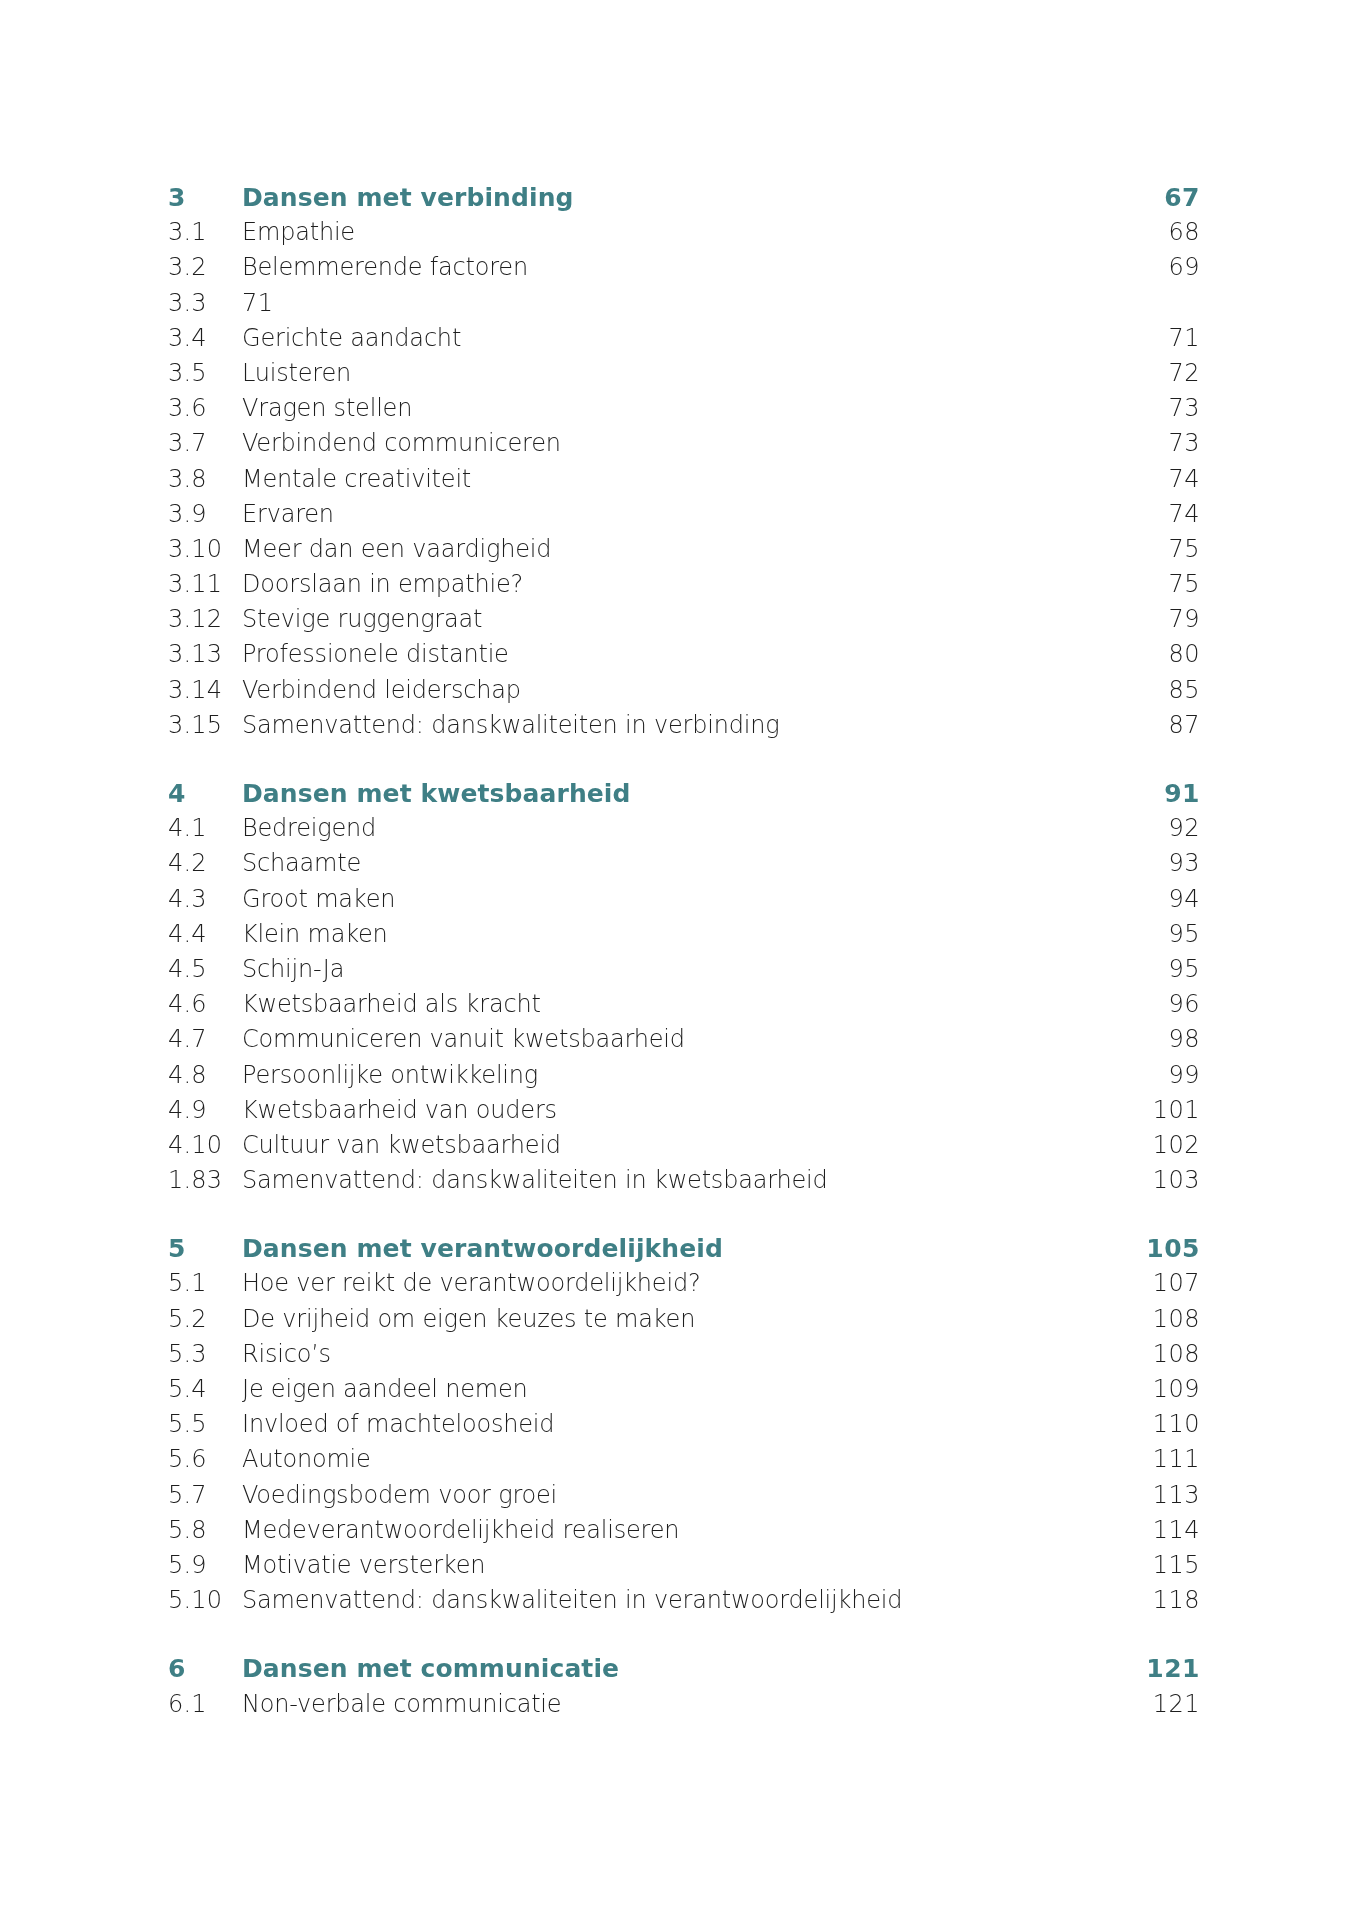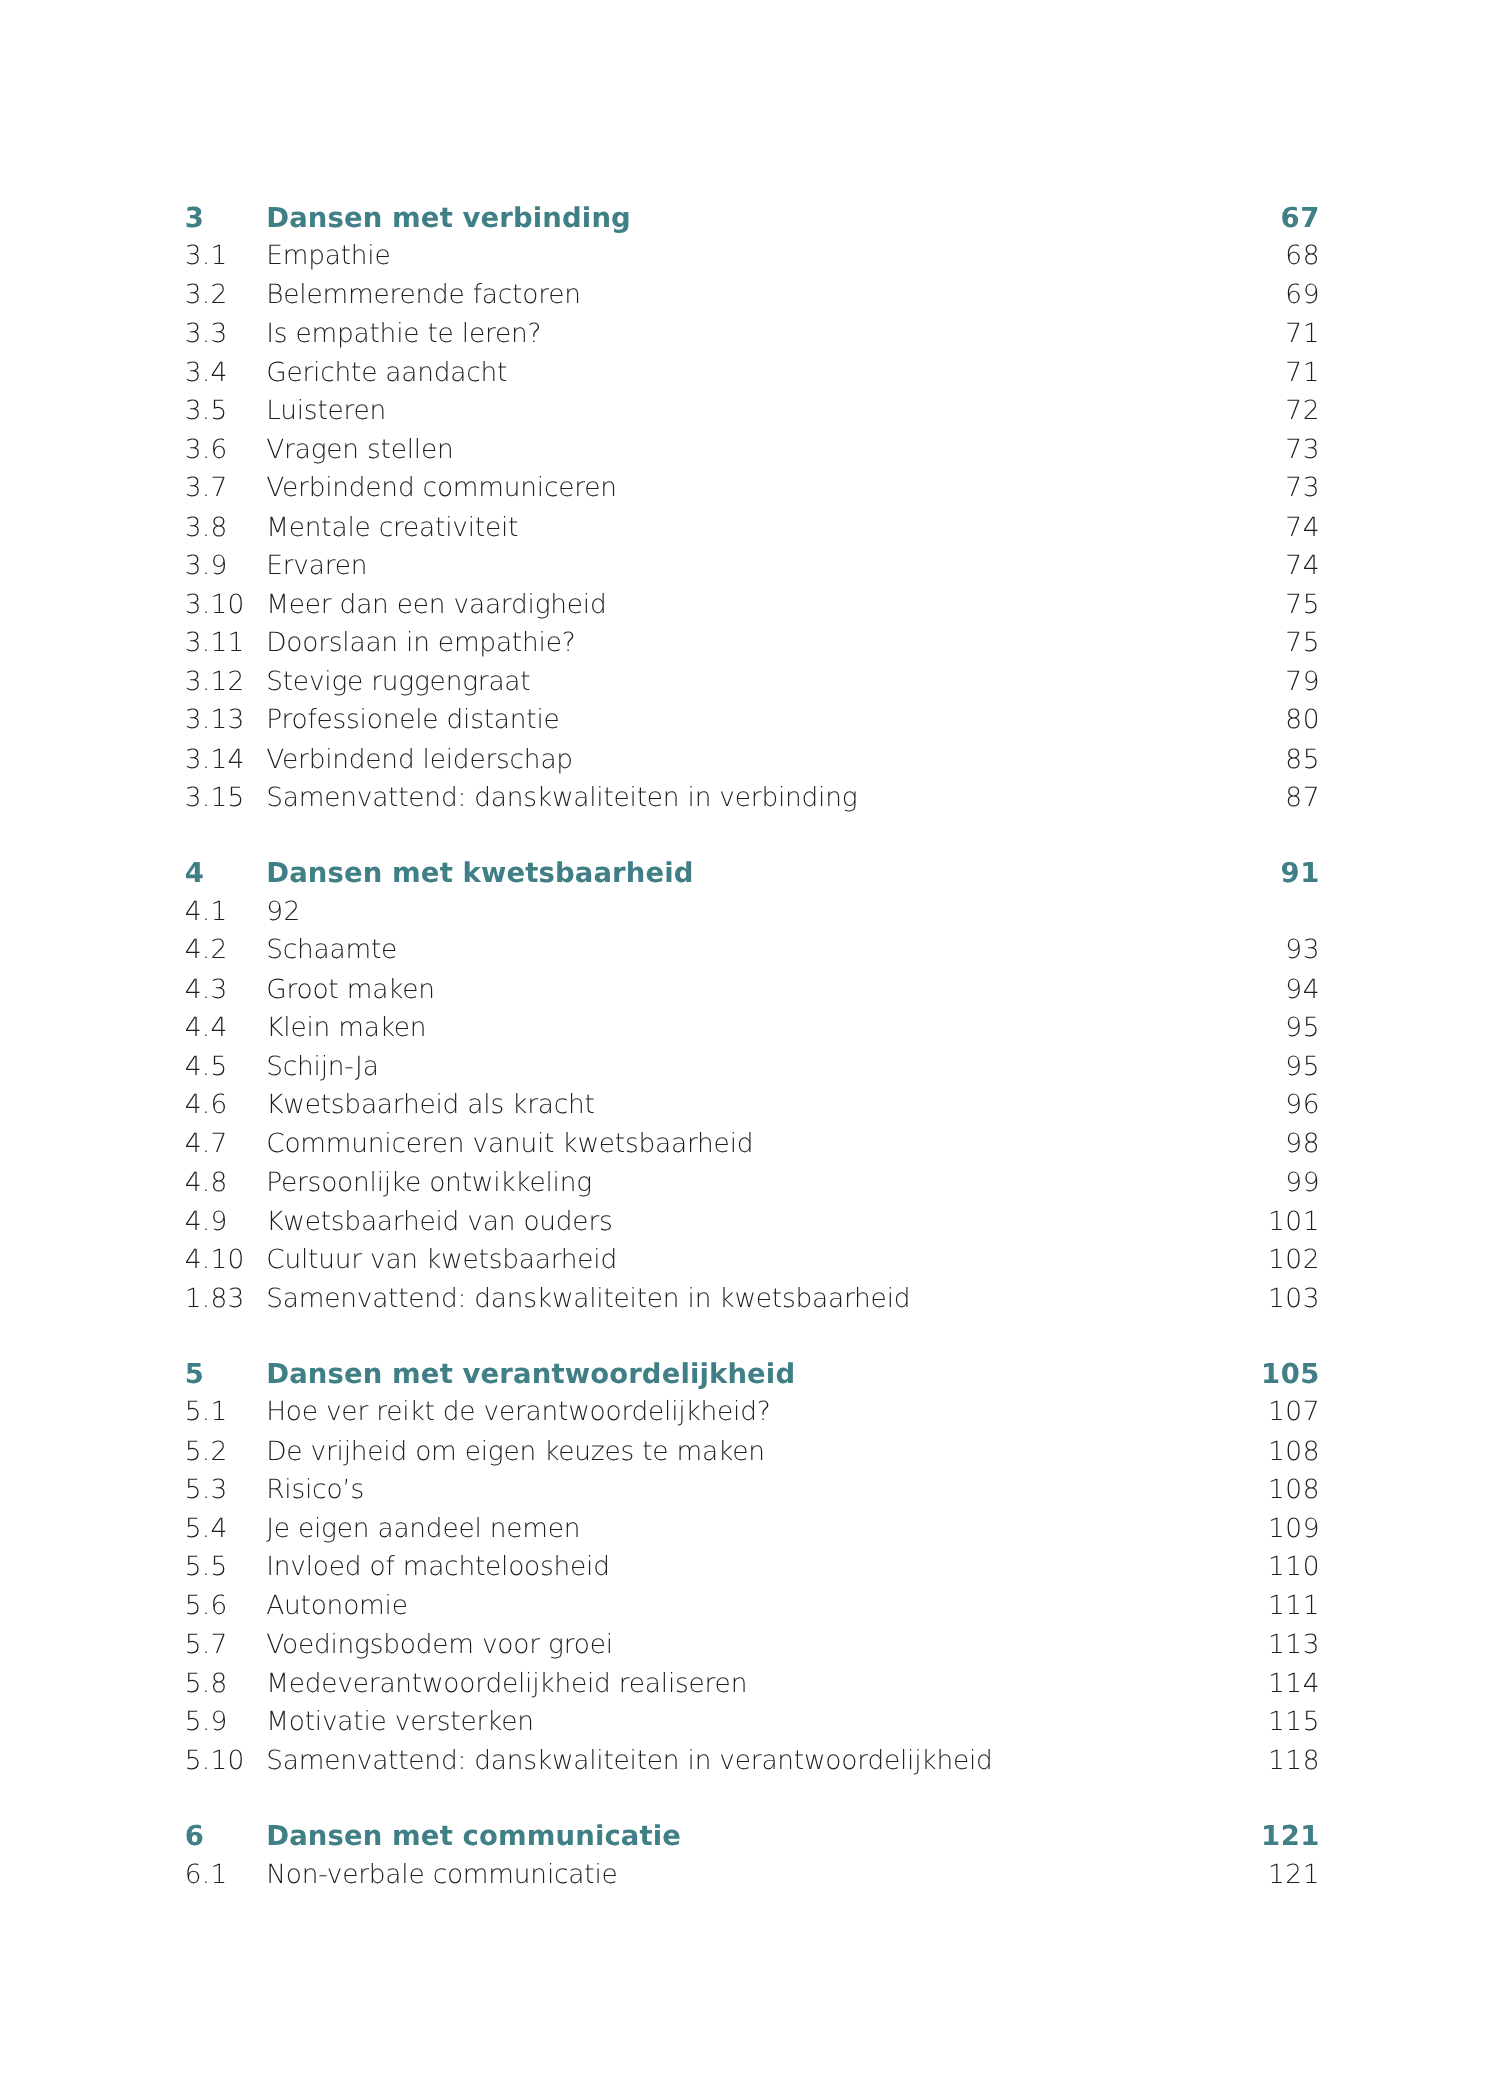--- a/index.html
+++ b/index.html
@@ -30,21 +30,20 @@
         <span class="title">Empathie</span>
         <span class="page">68</span>
       </div>
       <div class="row">
         <span class="num">3.2</span>
         <span class="title">Belemmerende factoren</span>
         <span class="page">69</span>
       </div>
       <div class="row">
         <span class="num">3.3</span>
-        <span class="title">Is empathie te leren?</span>
         <span class="page">71</span>
       </div>
       <div class="row">
         <span class="num">3.4</span>
         <span class="title">Gerichte aandacht</span>
         <span class="page">71</span>
       </div>
       <div class="row">
         <span class="num">3.5</span>
         <span class="title">Luisteren</span>
@@ -102,20 +101,21 @@
       </div>
     </div>
     <div class="chapter">
       <div class="row head" style="color: rgb(63, 127, 133);">
         <span class="num">4</span>
         <span class="title">Dansen met kwetsbaarheid</span>
         <span class="page">91</span>
       </div>
       <div class="row">
         <span class="num">4.1</span>
+        <span class="title">Bedreigend</span>
         <span class="page">92</span>
       </div>
       <div class="row">
         <span class="num">4.2</span>
         <span class="title">Schaamte</span>
         <span class="page">93</span>
       </div>
       <div class="row">
         <span class="num">4.3</span>
         <span class="title">Groot maken</span>

